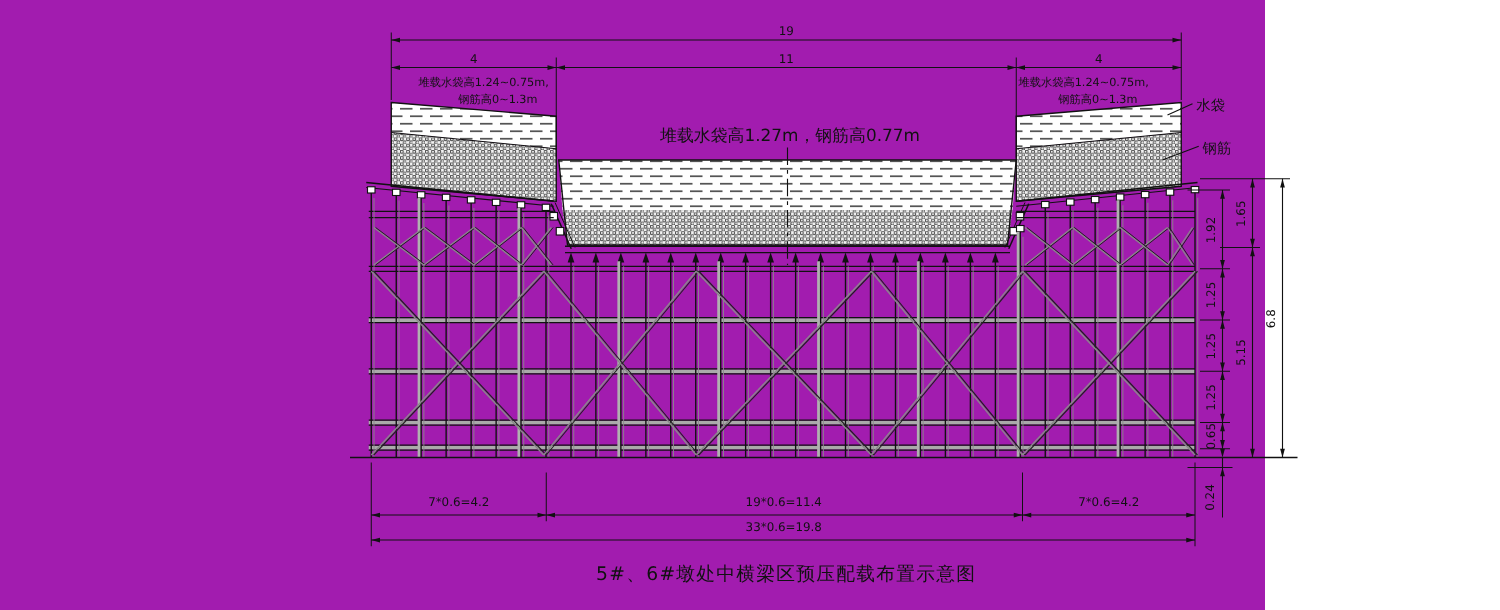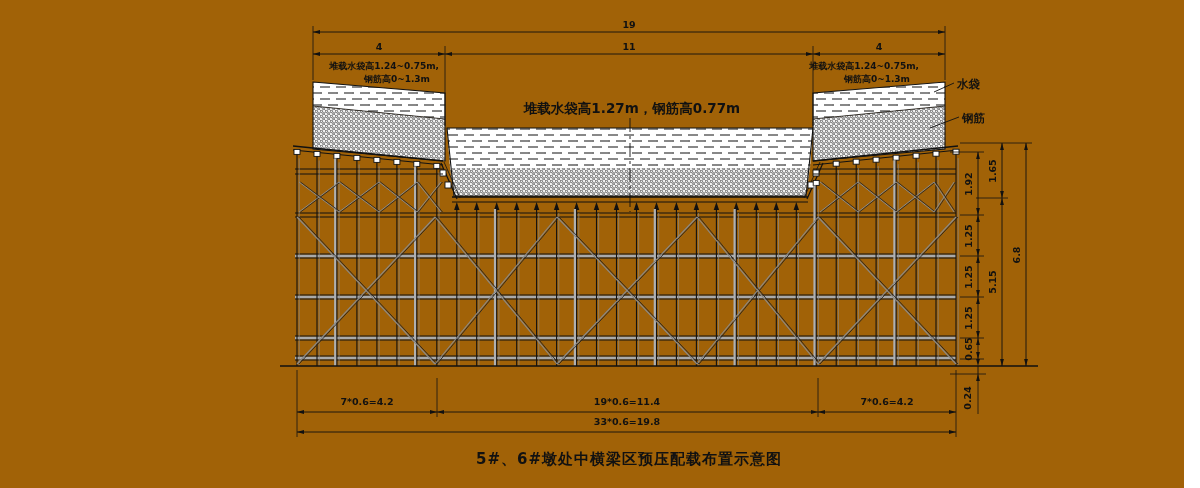--- a/index.html
+++ b/index.html
@@ -1,17 +1,17 @@
 <!DOCTYPE html>
 <html><head>
 <meta charset="utf-8">
 <style>
   html,body{margin:0;padding:0;background:#ffffff;width:1200px;height:488px;overflow:hidden;}
-  .sheet{position:relative;width:1184px;height:488px;background:#a16207;
-         font-family:"DejaVu Sans","Liberation Sans",sans-serif;font-weight:bold;}
+  .sheet{position:relative;width:1012px;height:488px;background:#a21caf;
+         font-family:"DejaVu Sans","Liberation Sans",sans-serif;}
   svg{position:absolute;left:0;top:0;}
   text{fill:#111;}
   .dimtxt{font-size:9.5px;}
   .dimtxt-v{font-size:9.5px;}
   .anno{font-size:9px;}
   .anno-c{font-size:13.5px;}
   .lbl{font-size:11.5px;}
   .ttl{font-size:15px;letter-spacing:1px;}
 </style>
 </head>

